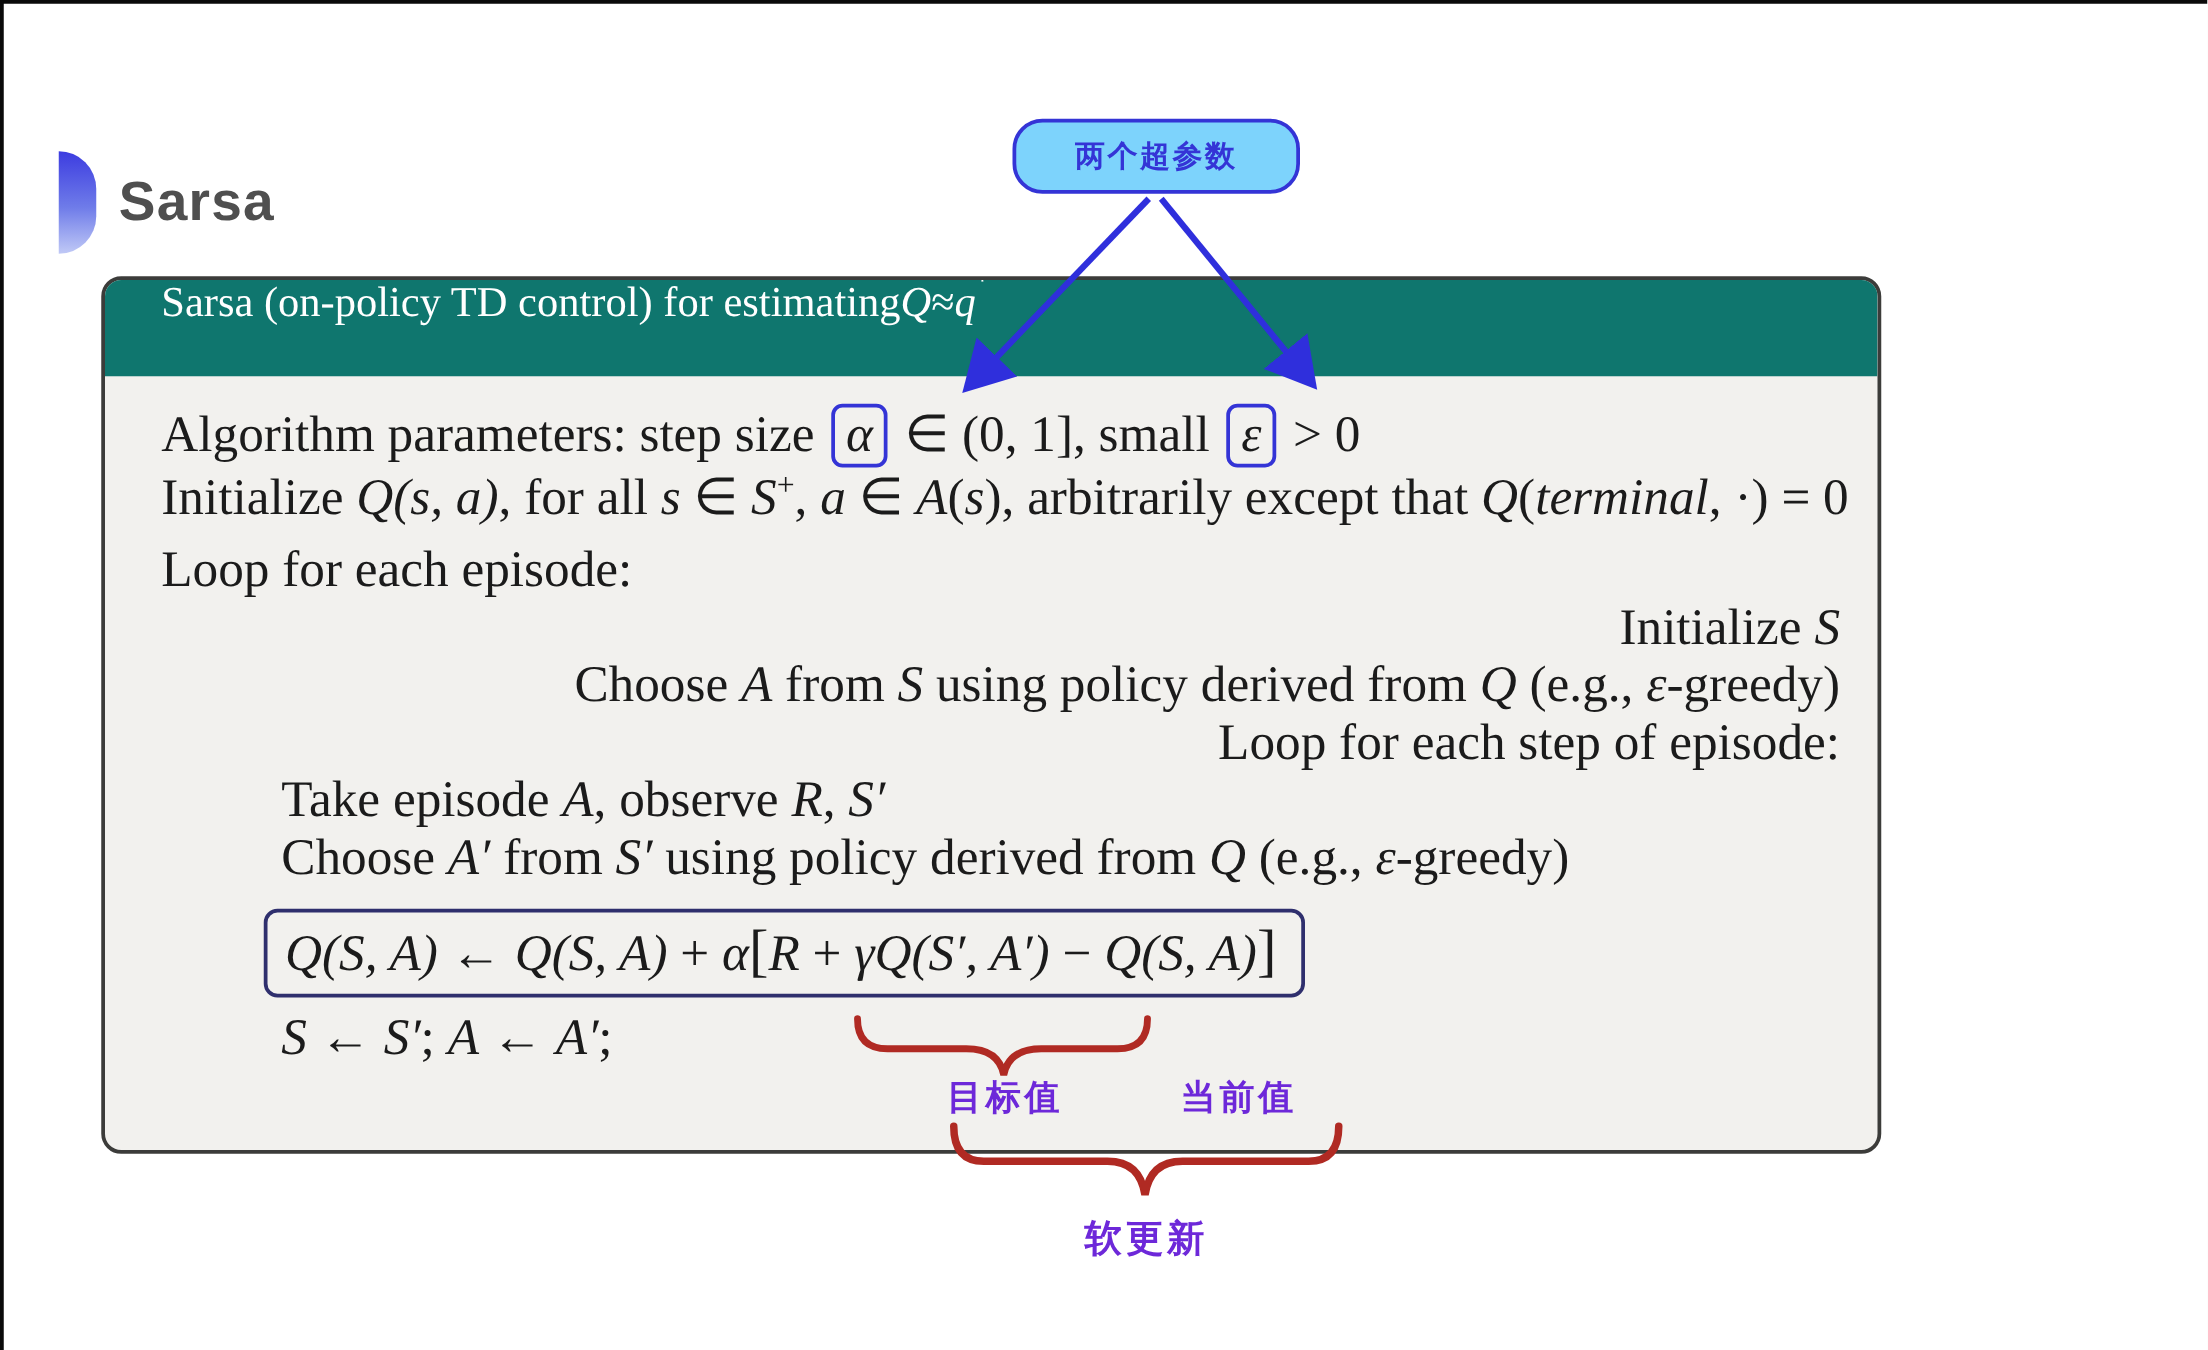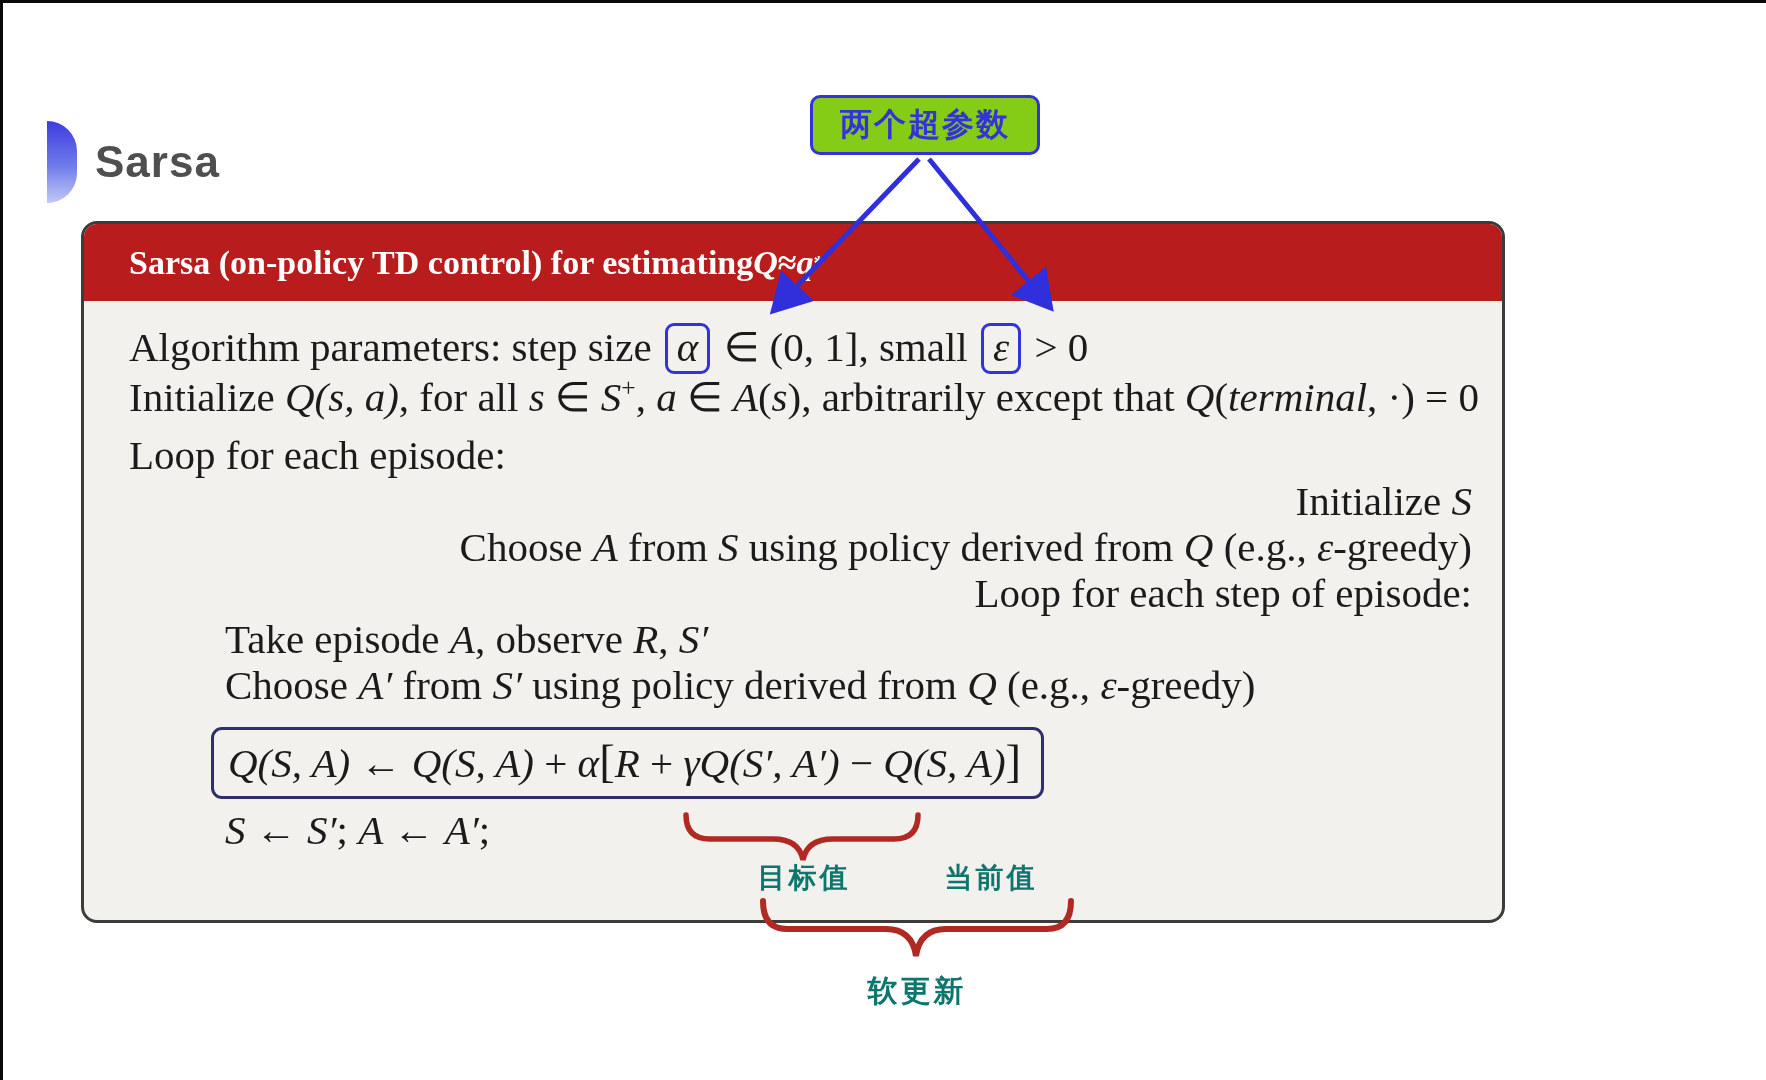--- a/index.html
+++ b/index.html
@@ -5,40 +5,40 @@
   html,body{margin:0;padding:0;background:#fff;}
   body{width:1766px;height:1080px;overflow:hidden;font-family:"Liberation Sans","DejaVu Sans",sans-serif;}
   .frame{position:relative;width:1766px;height:1080px;background:#ffffff;border-top:3px solid #0a0a0a;border-left:3px solid #0a0a0a;box-sizing:border-box;}
 
   
   .brand{position:absolute;left:44px;top:118px;display:flex;align-items:center;}
   .brand-icon{width:30px;height:82px;border-radius:0 41px 41px 0;background:linear-gradient(180deg,#3c3ce0 0%,#6f7ce9 55%,#c0c9f6 100%);}
   .brand h1{margin:0 0 0 18px;font-size:44px;font-weight:600;color:#4f4f4f;letter-spacing:1px;}
 
   
-  .callout{position:absolute;left:807px;top:92px;width:230px;height:60px;box-sizing:border-box;border:3px solid #3434d6;border-radius:10px;background:#84cc16;display:flex;align-items:center;justify-content:center;font-size:32px;font-weight:700;color:#3434d6;letter-spacing:2px;}
+  .callout{position:absolute;left:807px;top:92px;width:230px;height:60px;box-sizing:border-box;border:3px solid #3434d6;border-radius:24px;background:#7dd3fc;display:flex;align-items:center;justify-content:center;font-size:24px;font-weight:700;color:#3434d6;letter-spacing:2px;}
 
   
   .card{position:absolute;left:78px;top:218px;width:1424px;height:702px;box-sizing:border-box;border:3px solid #3c3c3a;border-radius:16px;background:#f2f1ee;overflow:hidden;}
-  .card-header{height:77px;background:#b91c1c;color:#fff;display:flex;align-items:center;padding-left:45px;font-family:"Liberation Serif","DejaVu Serif",serif;font-weight:700;font-size:34px;}
+  .card-header{height:77px;background:#0f766e;color:#fff;display:flex;align-items:flex-start;padding-left:45px;font-family:"Liberation Serif","DejaVu Serif",serif;font-weight:400;font-size:34px;}
   .card-body{padding:22px 30px 0 45px;font-family:Liberation Serif, serif;font-size:41px;color:#1b1b1b;line-height:46px;}
   .line{white-space:nowrap;}
   .ind1{padding-left:48px;text-align:right;}
   .ind2{padding-left:96px;}
   .gap{margin-top:12px;}
   .v{font-style:italic;}
   .sup{vertical-align:super;font-size:62%;line-height:0;}
   .sub{vertical-align:sub;font-size:62%;line-height:0;}
   .big{font-size:114%;}
   .param{display:inline-block;border:3px solid #3434d6;border-radius:9px;padding:0 9px 2px 9px;margin:0 3px;font-style:italic;line-height:1.05;}
   .formula-line{margin-top:19px;margin-bottom:8px;}
   .formula-box{display:inline-block;border:3px solid #2f2f6d;border-radius:11px;padding:8px 20px 10px 14px;margin-left:-14px;background:transparent;line-height:46px;}
 
   
-  .red-label{position:absolute;transform:translateX(-50%);color:#0f766e;font-weight:700;font-size:28px;letter-spacing:3px;white-space:nowrap;}
+  .red-label{position:absolute;transform:translateX(-50%);color:#6d28d9;font-weight:700;font-size:28px;letter-spacing:3px;white-space:nowrap;}
   .soft{font-size:30px;}
 
   
   .overlay{position:absolute;left:0;top:0;width:1766px;height:1080px;pointer-events:none;}
 </style>
 </head>
 <body>
 
 <div class="frame">
 

